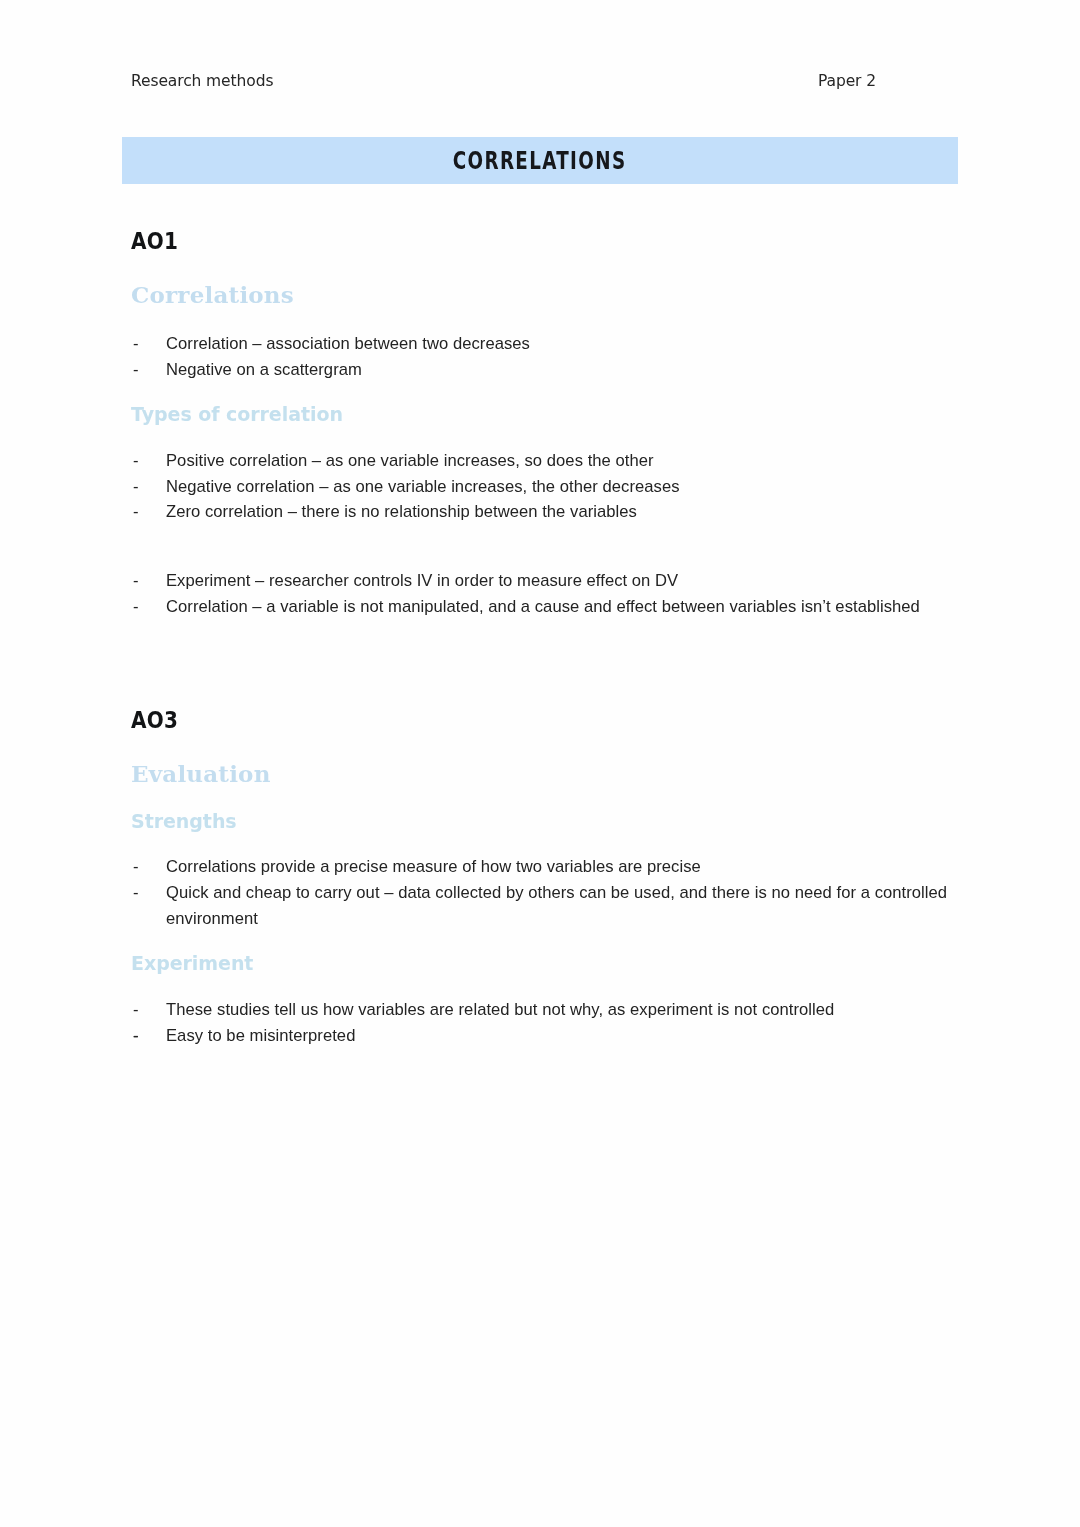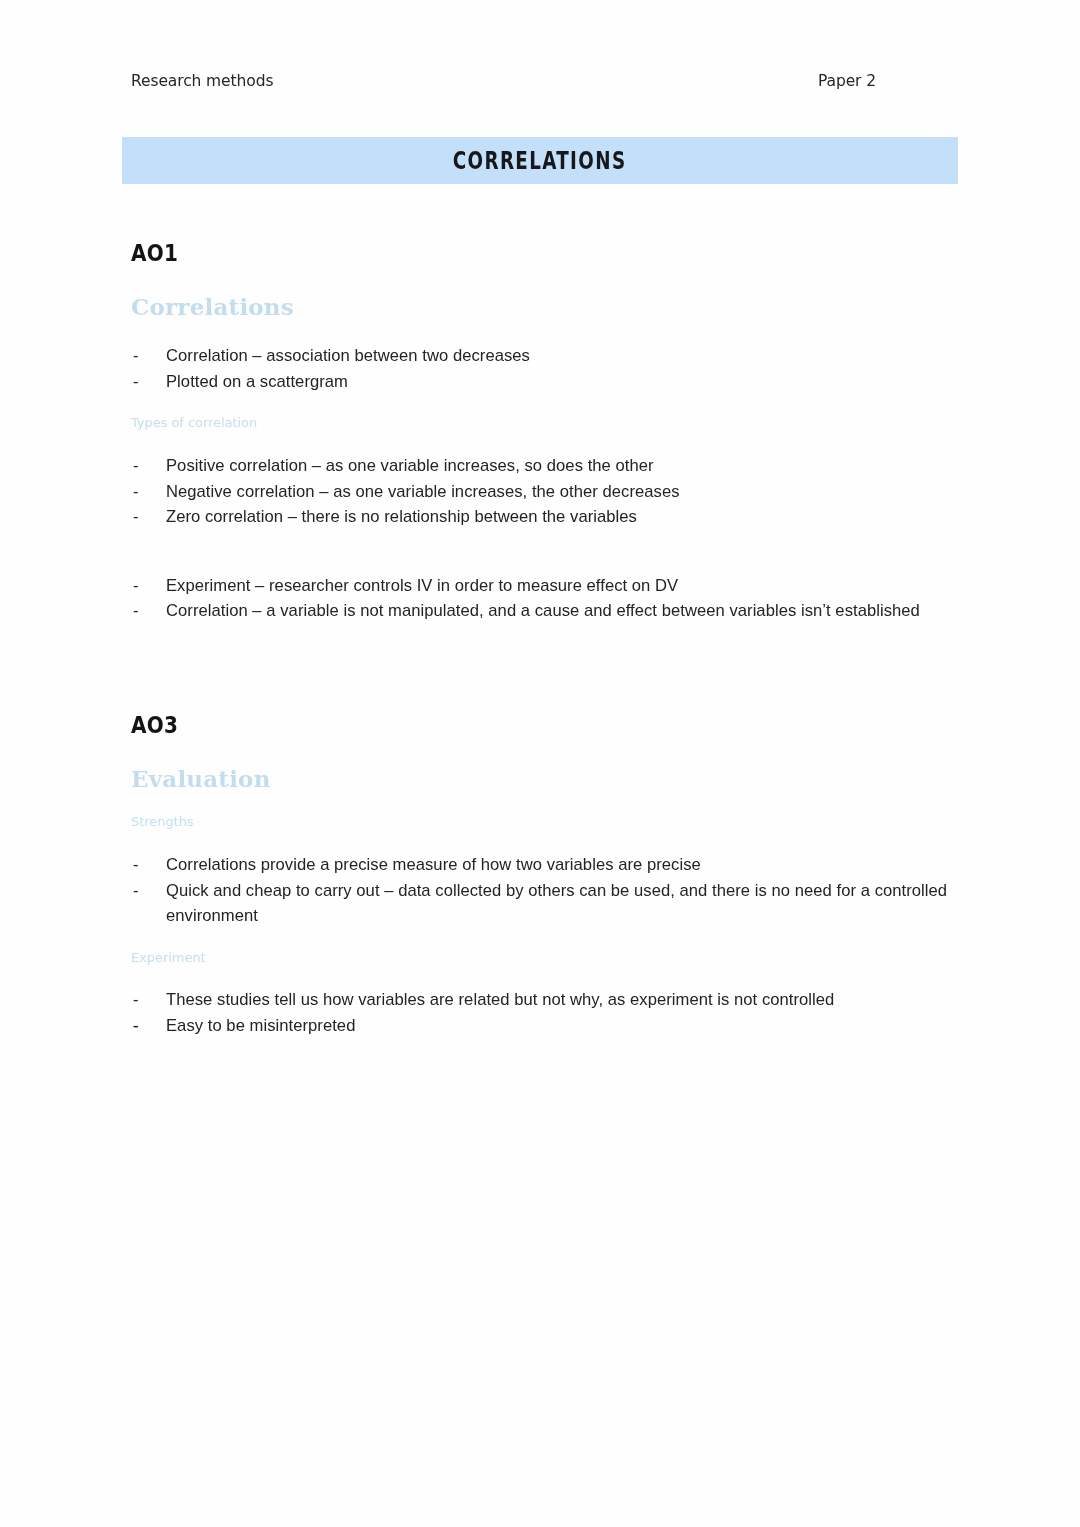--- a/index.html
+++ b/index.html
@@ -59,21 +59,21 @@
     letter-spacing: 1.4px;
     color: #16181c;
     transform: scaleY(1.18) scaleX(0.97);
     font-stretch: condensed;
   }
 
   
   .content {
     position: absolute;
     left: 131px;
-    top: 244px;
+    top: 232px;
     width: 830px;
   }
 
   
   .ao-heading {
     font-family: "DejaVu Sans", sans-serif;
     font-weight: 700;
     font-size: 20px;
     letter-spacing: 0.3px;
     color: #121416;
@@ -90,22 +90,22 @@
     font-size: 23px;
     letter-spacing: 0.2px;
     color: #c3ddef;
     margin: 0;
     line-height: 1.1;
   }
 
   
   .sub-heading {
     font-family: "DejaVu Sans", sans-serif;
-    font-weight: 400;
-    font-size: 13px;
+    font-weight: 700;
+    font-size: 19px;
     letter-spacing: -0.05px;
     color: #c4e0ee;
     margin: 0;
     line-height: 1.2;
   }
 
   
   ul.bullets {
     list-style: none;
     margin: 0;
@@ -157,21 +157,21 @@
       <div class="section-heading">Correlations</div>
       <div class="gap-section-to-list"></div>
 
       <ul class="bullets">
         <li>
           <span class="dash">-</span>
           <span>Correlation – association between two decreases</span>
         </li>
         <li>
           <span class="dash">-</span>
-          <span>Plotted on a scattergram</span>
+          <span>Negative on a scattergram</span>
         </li>
       </ul>
 
       <div class="gap-list-to-sub"></div>
       <div class="sub-heading">Types of correlation</div>
       <div class="gap-sub-to-list"></div>
 
       <ul class="bullets">
         <li>
           <span class="dash">-</span>

